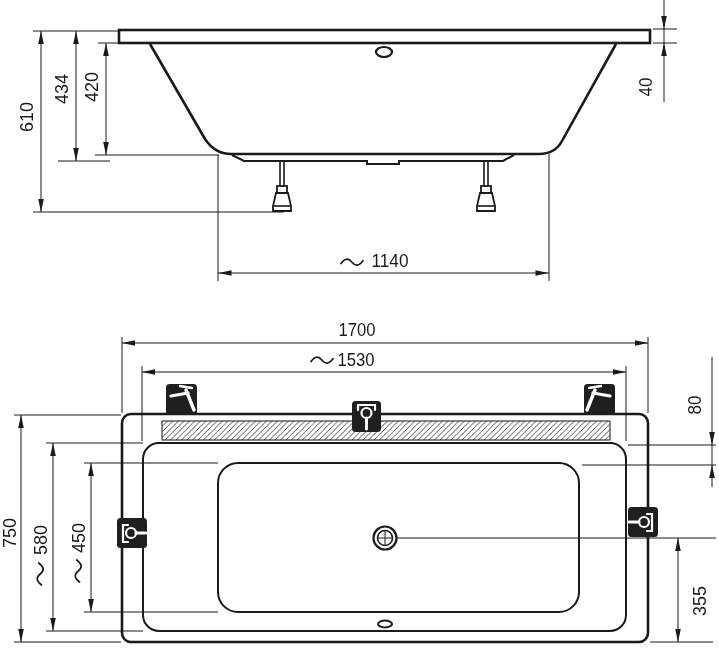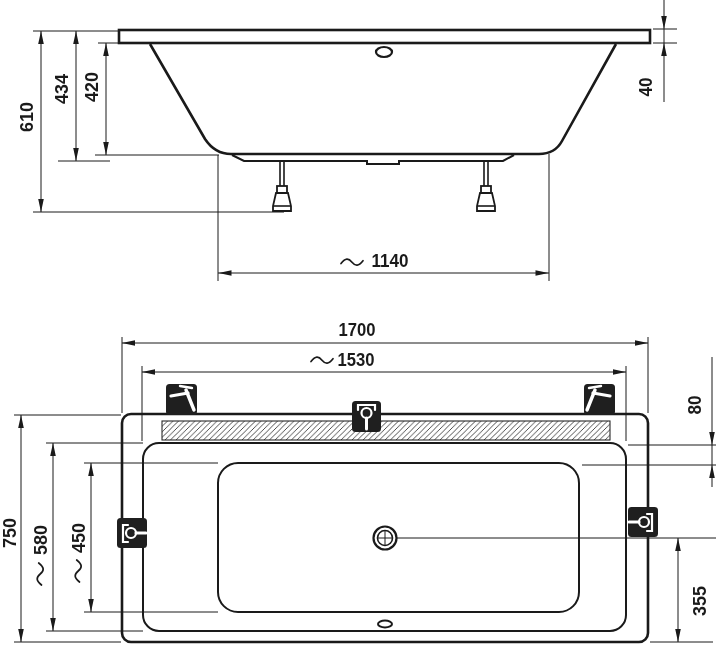--- a/index.html
+++ b/index.html
@@ -1,16 +1,16 @@
 <!DOCTYPE html>
 <html><head>
 <meta charset="utf-8">
 <style>
   html,body{margin:0;padding:0;background:#ffffff;}
-  .stage{width:719px;height:650px;position:relative;background:#fff;overflow:hidden;font-weight:bold;}
+  .stage{width:719px;height:650px;position:relative;background:#fff;overflow:hidden;}
   svg{display:block;}
   text{font-family:"Liberation Sans","DejaVu Sans",sans-serif;font-size:19px;fill:#1a1a1a;}
   .thin{stroke:#1a1a1a;stroke-width:1;fill:none;}
   .ink{stroke:#1a1a1a;fill:none;stroke-width:2;}
   .ink-heavy{stroke:#1a1a1a;fill:none;stroke-width:2.6;}
   .wfill{fill:#ffffff;}
   .glyph{stroke:#ffffff;fill:none;stroke-linecap:round;}
 </style>
 </head>
 <body>

